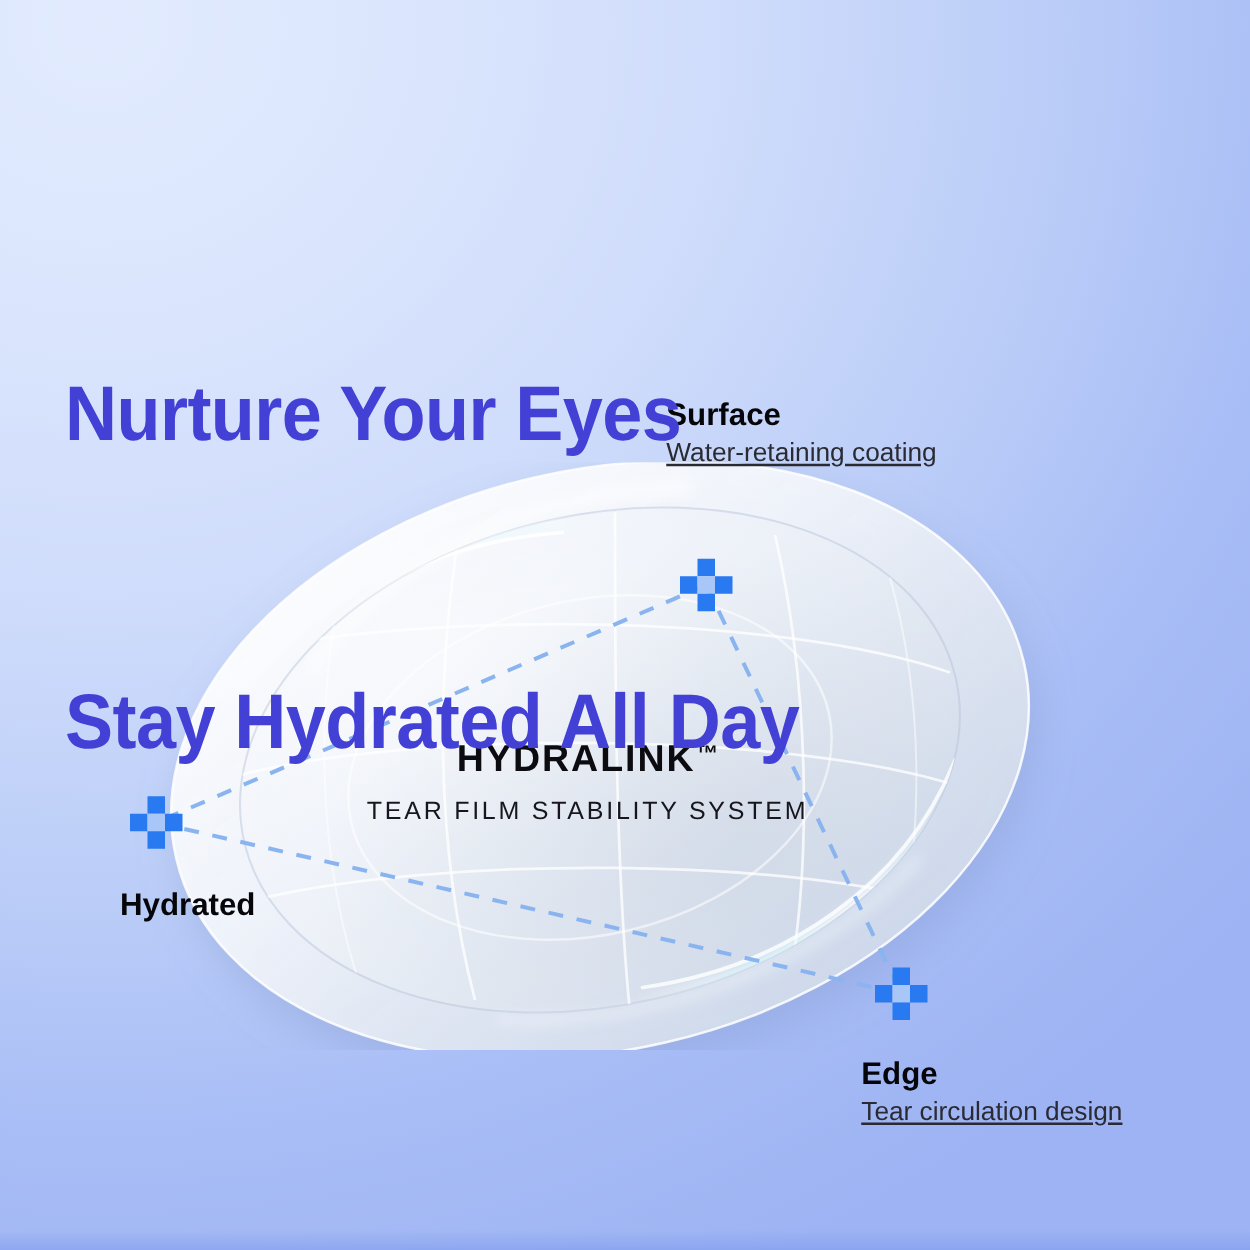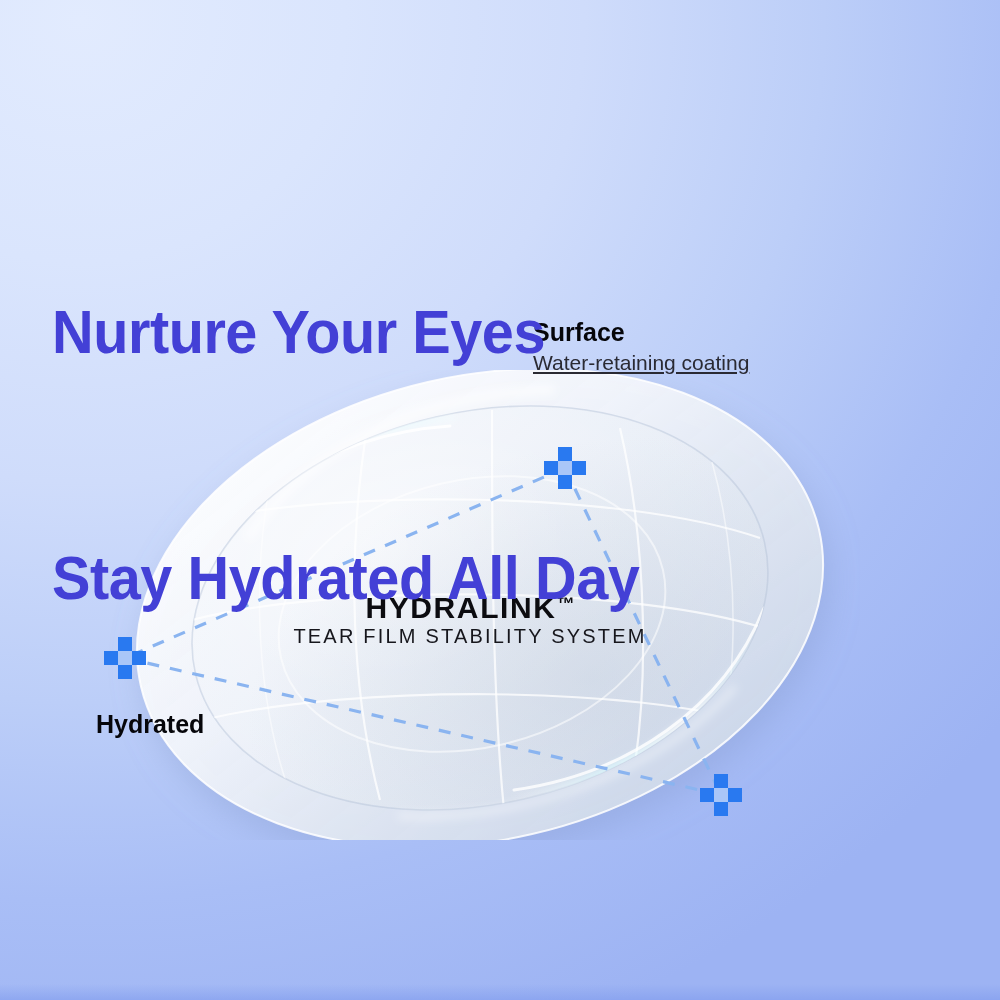--- a/index.html
+++ b/index.html
@@ -76,21 +76,21 @@
     letter-spacing: 1.6px;
     line-height: 1.05;
     white-space: nowrap;
   }
   #brand-name .tm {
     font-size: 18px;
     vertical-align: 8px;
     letter-spacing: 0;
   }
   #brand-sub {
-    margin-top: 1px;
+    margin-top: 14px;
     font-size: 20px;
     font-weight: 400;
     letter-spacing: 2.2px;
     color: #16161c;
     white-space: nowrap;
   }
 
   
   .marker {
     position: absolute;
@@ -269,20 +269,24 @@
 
   <div class="callout-label" id="label-surface">
     <div class="callout-title">Surface</div>
     <div class="callout-desc">Water-retaining coating</div>
   </div>
 
   <div class="callout-label" id="label-material">
     <div class="callout-title">Hydrated</div>
   </div>
 
+  <div class="callout-label" id="label-edge">
+    <div class="callout-title">Edge</div>
+    <div class="callout-desc">Tear circulation design</div>
+  </div>
 
   <h1 id="headline">
     <span class="hl-line">Nurture Your Eyes</span>
     <span class="hl-line">Stay Hydrated All Day</span>
   </h1>
 
   <div id="bottom-band"></div>
 </div>
 
 </body></html>

